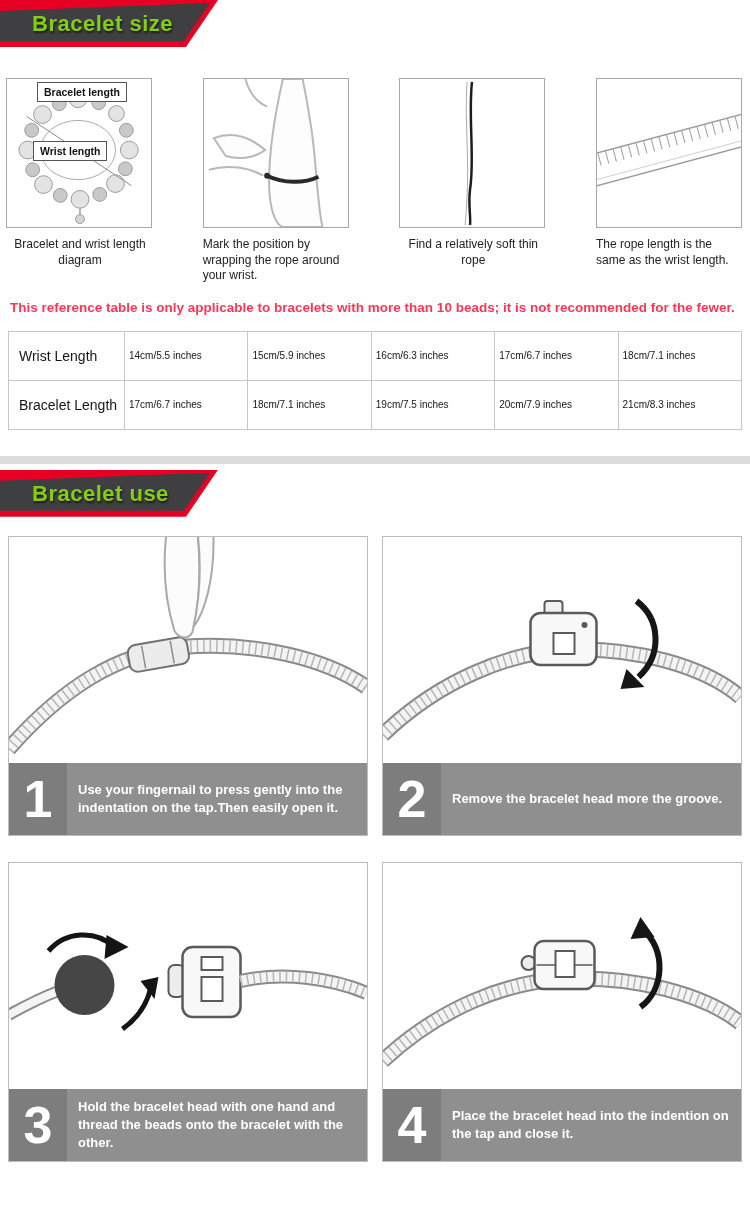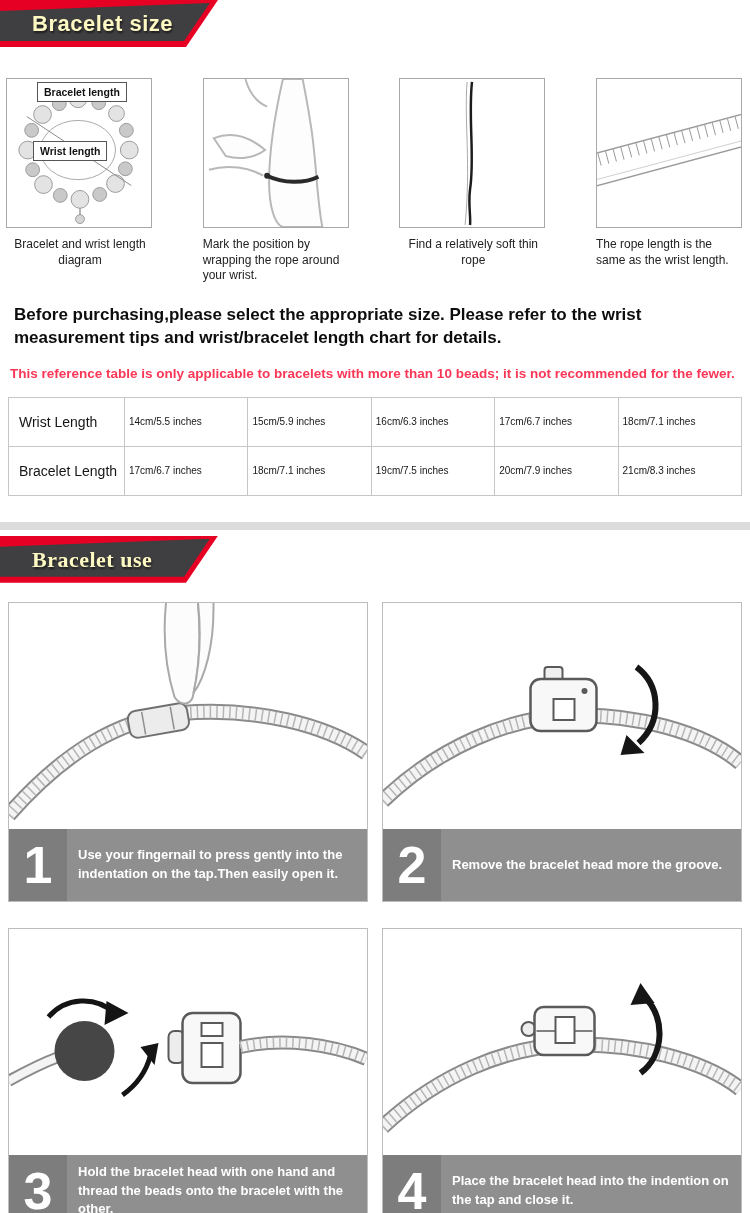--- a/index.html
+++ b/index.html
@@ -18,21 +18,21 @@
     background: var(--accent-red, #e60023);
     clip-path: polygon(0 0, 100% 0, calc(100% - 32px) 100%, 0 100%);
   }
   .ribbon-dark {
     position: absolute; left: 0; top: 3px; width: 212px; height: 38px;
     background: var(--ribbon-gray, #3f3f41);
     clip-path: polygon(0 8px, 99% 0, calc(100% - 28px) 100%, 0 100%);
     display: flex; align-items: center;
   }
   .ribbon-title {
-    color: #fef9c3; font-weight: bold; font-size: 22px; letter-spacing: .5px;
+    color: #84cc16; font-weight: bold; font-size: 22px; letter-spacing: .5px;
     padding-left: 32px; padding-top: 4px;
     text-shadow: 1px 2px 2px rgba(0,0,0,.55);
   }
 
   
   .measure-row {
     display: flex; justify-content: space-between;
     padding: 0 6px; margin-top: 28px;
   }
   .measure-item { width: 148px; }
@@ -72,21 +72,21 @@
     border: 1px solid #c6c6c6; height: 49px;
     font-size: 10px; text-align: left; padding: 0 4px; color: #161616;
   }
   .size-table td.row-label {
     width: 116px; text-align: left; padding-left: 10px; font-size: 14px;
   }
 
   
   .divider { height: 8px; background: #dcdcdc; margin-top: 26px; }
 
-  .ribbon-use { margin-top: 6px; font-family: Liberation Serif, serif; }
+  .ribbon-use { margin-top: 6px; }
 
   
   .steps-grid {
     display: grid; grid-template-columns: 1fr 1fr;
     gap: 26px 14px; padding: 0 8px; margin-top: 16px;
   }
   .step-box {
     position: relative; height: 300px;
     border: 1px solid #bcbcbc; background: #fff; overflow: hidden;
   }
@@ -185,21 +185,20 @@
             <line x1="-25" y1="82" x2="175" y2="82" stroke="#cfcfcf" stroke-width="1"></line>
             <line x1="-22" y1="63" x2="175" y2="63" stroke="#9b9b9b" stroke-width="13" stroke-dasharray="1 7"></line>
           </g>
         </svg>
       </div>
       <figcaption class="measure-caption">The rope length is the same as the wrist length.</figcaption>
     </figure>
 
   </section>
 
-  <p class="intro">Before purchasing,please select the appropriate size. Please refer to the wrist measurement tips and wrist/bracelet length chart for details.</p>
   <p class="note">This reference table is only applicable to bracelets with more than 10 beads; it is not recommended for the fewer.</p>
 
   <table class="size-table">
     <tbody>
       <tr>
         <td class="row-label">Wrist Length</td>
         <td>14cm/5.5 inches</td>
         <td>15cm/5.9 inches</td>
         <td>16cm/6.3 inches</td>
         <td>17cm/6.7 inches</td>

